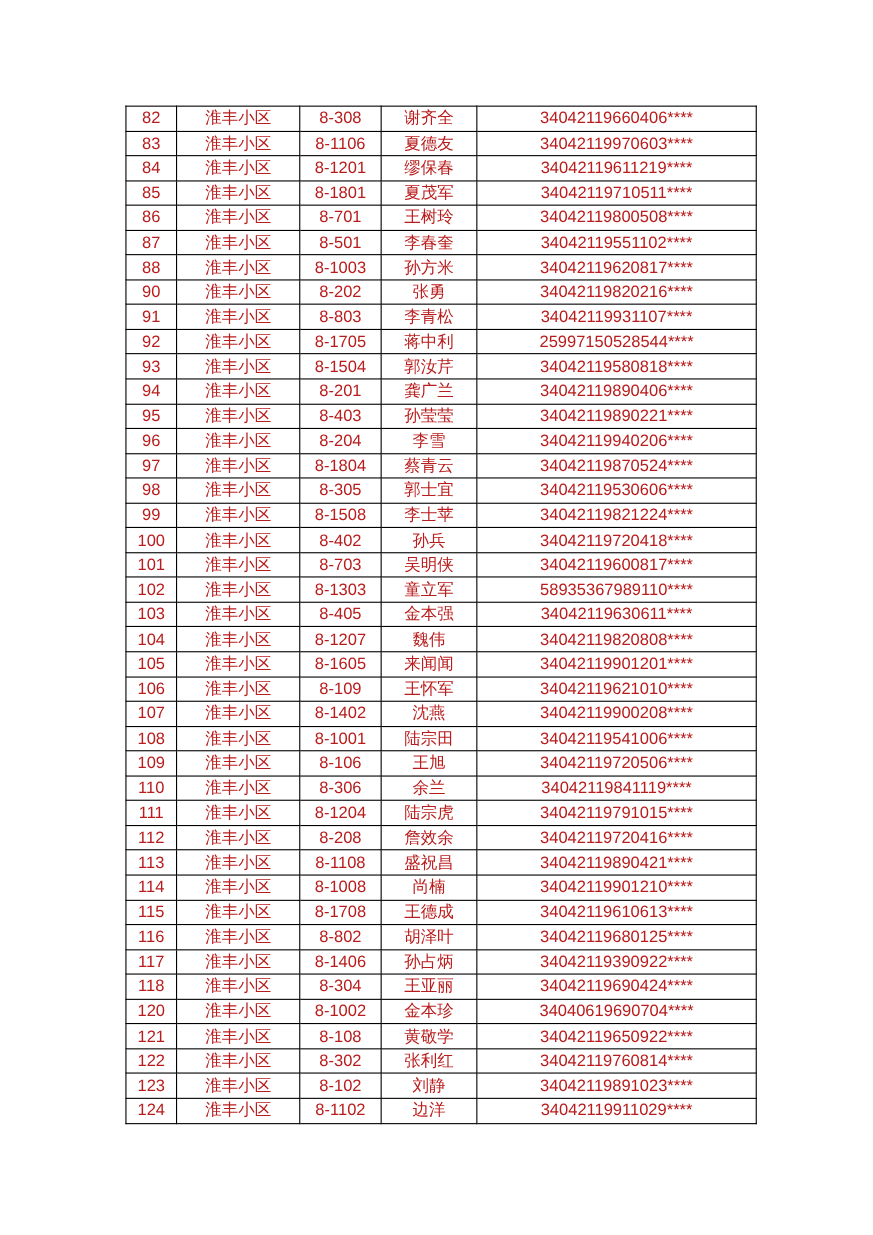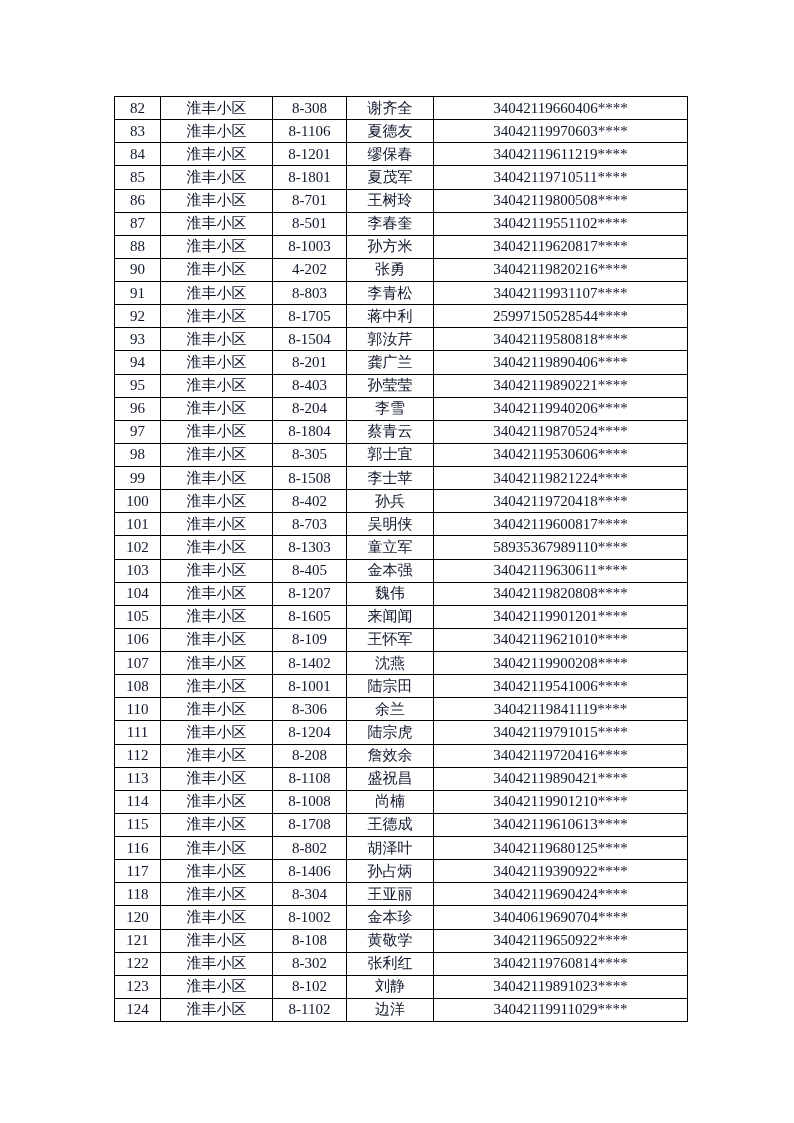--- a/index.html
+++ b/index.html
@@ -16,23 +16,23 @@
     overflow: hidden;
   }
   table.residents-table {
     position: absolute;
     left: 114px;
     top: 96px;
     width: 573px;
     height: 926px;
     border-collapse: collapse;
     table-layout: fixed;
-    font-family: Liberation Serif, serif;
+    font-family: Liberation Sans, sans-serif;
     font-size: 15px;
-    color: #0f172a;
+    color: #b91c1c;
   }
   table.residents-table td {
     border: 1px solid #000000;
     text-align: center;
     vertical-align: middle;
     padding: 0;
     line-height: 1;
     white-space: nowrap;
     overflow: hidden;
   }
@@ -95,21 +95,21 @@
         <tr>
           <td>88</td>
           <td>淮丰小区</td>
           <td>8-1003</td>
           <td>孙方米</td>
           <td>34042119620817****</td>
         </tr>
         <tr>
           <td>90</td>
           <td>淮丰小区</td>
-          <td>4-202</td>
+          <td>8-202</td>
           <td>张勇</td>
           <td>34042119820216****</td>
         </tr>
         <tr>
           <td>91</td>
           <td>淮丰小区</td>
           <td>8-803</td>
           <td>李青松</td>
           <td>34042119931107****</td>
         </tr>
@@ -224,20 +224,27 @@
           <td>8-1402</td>
           <td>沈燕</td>
           <td>34042119900208****</td>
         </tr>
         <tr>
           <td>108</td>
           <td>淮丰小区</td>
           <td>8-1001</td>
           <td>陆宗田</td>
           <td>34042119541006****</td>
+        </tr>
+        <tr>
+          <td>109</td>
+          <td>淮丰小区</td>
+          <td>8-106</td>
+          <td>王旭</td>
+          <td>34042119720506****</td>
         </tr>
         <tr>
           <td>110</td>
           <td>淮丰小区</td>
           <td>8-306</td>
           <td>余兰</td>
           <td>34042119841119****</td>
         </tr>
         <tr>
           <td>111</td>

